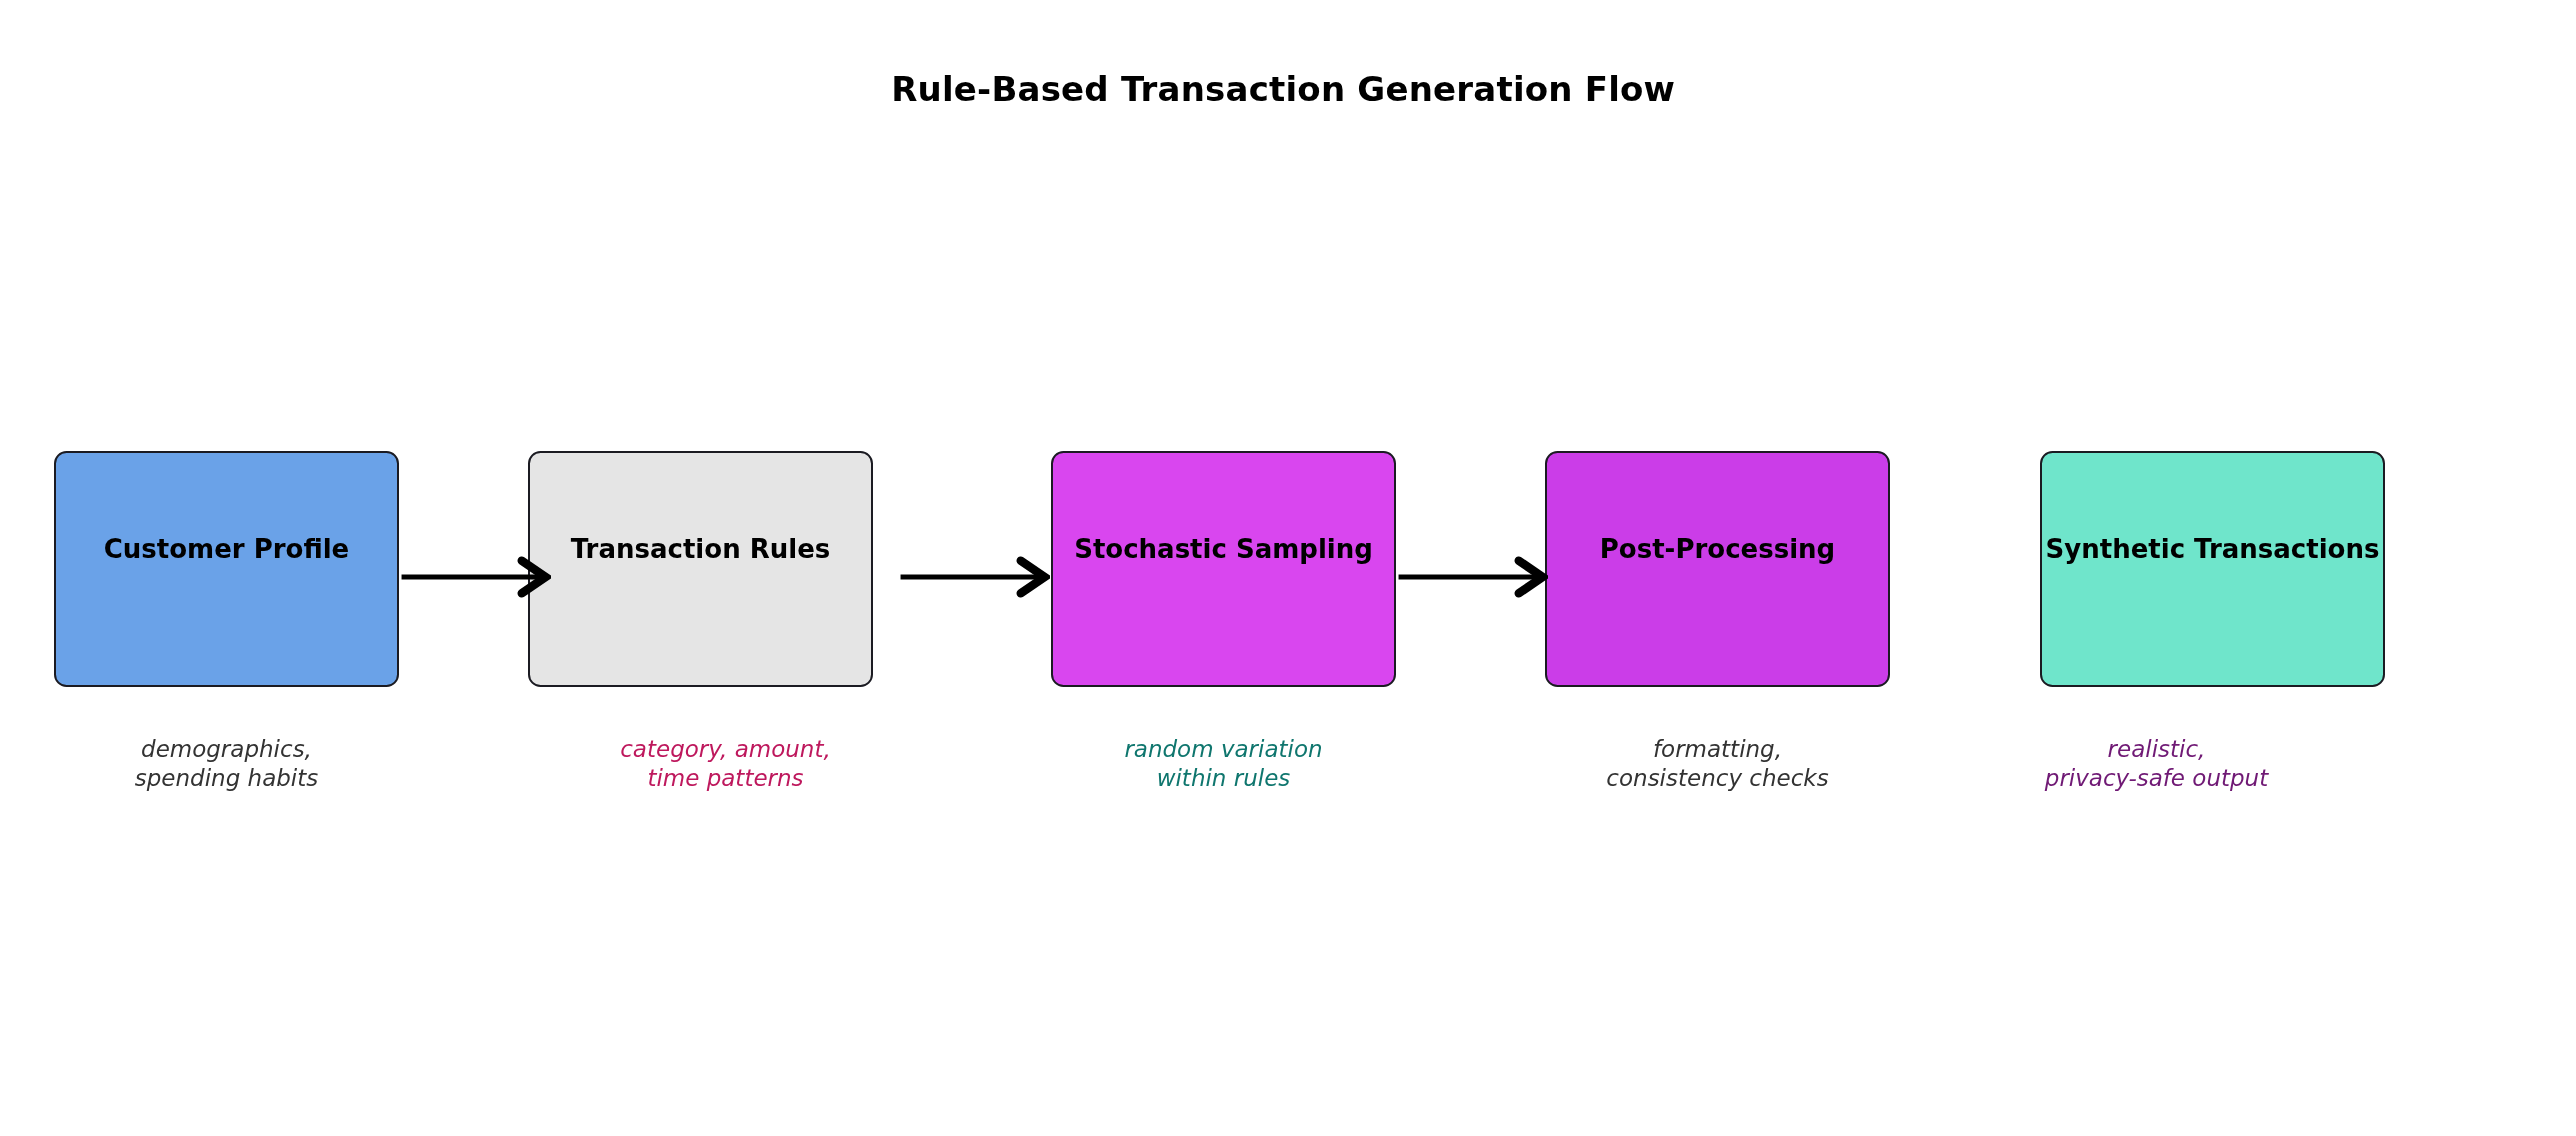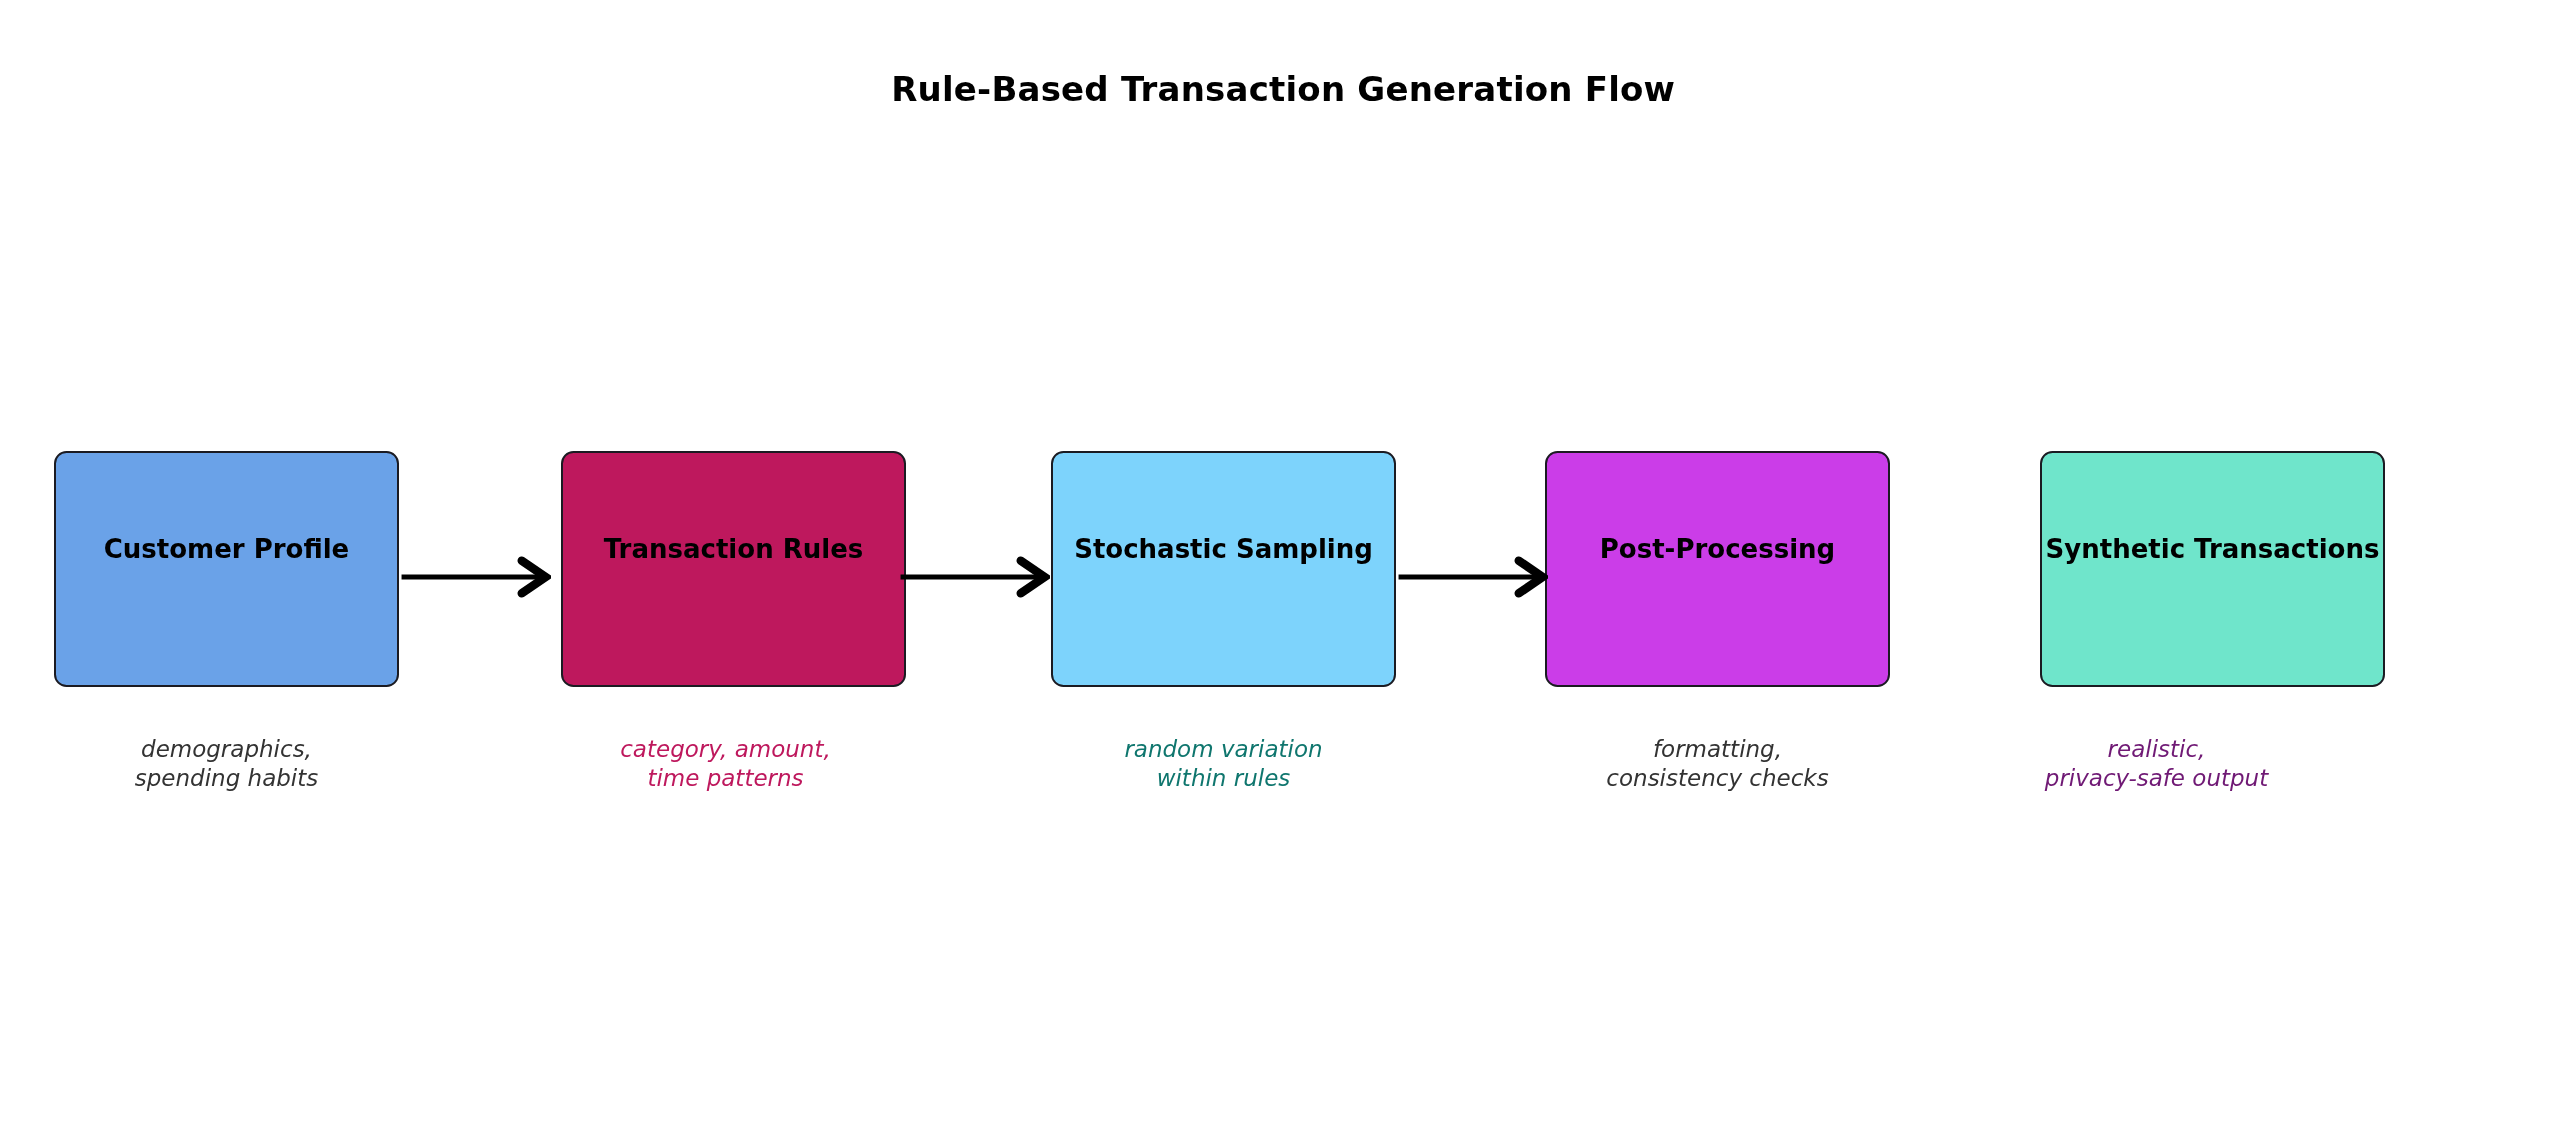--- a/index.html
+++ b/index.html
@@ -99,25 +99,25 @@
 <div id="canvas">
 
   <div class="title">Rule-Based Transaction Generation Flow</div>
 
   <div class="flow">
 
     <div class="node" id="node-0" style="left: 54px; background: rgb(106, 162, 232); border-color: rgb(27, 27, 34);">
       <span class="node-label">Customer Profile</span>
     </div>
 
-    <div class="node" id="node-1" style="left: 561px; background: #be185d; border-color: rgb(27, 27, 34);">
+    <div class="node" id="node-1" style="left: 528px; background: #e5e5e5; border-color: rgb(27, 27, 34);">
       <span class="node-label">Transaction Rules</span>
     </div>
 
-    <div class="node" id="node-2" style="left: 1051px; background: #7dd3fc; border-color: rgb(27, 27, 34);">
+    <div class="node" id="node-2" style="left: 1051px; background: #d946ef; border-color: rgb(27, 27, 34);">
       <span class="node-label">Stochastic Sampling</span>
     </div>
 
     <div class="node" id="node-4" style="left: 2040px; background: rgb(111, 229, 203); border-color: rgb(27, 27, 34);">
       <span class="node-label">Synthetic Transactions</span>
     </div>
 
     <div class="node" id="node-3" style="left: 1545px; background: rgb(203, 61, 232); border-color: rgb(27, 27, 34);">
       <span class="node-label">Post-Processing</span>
     </div>

